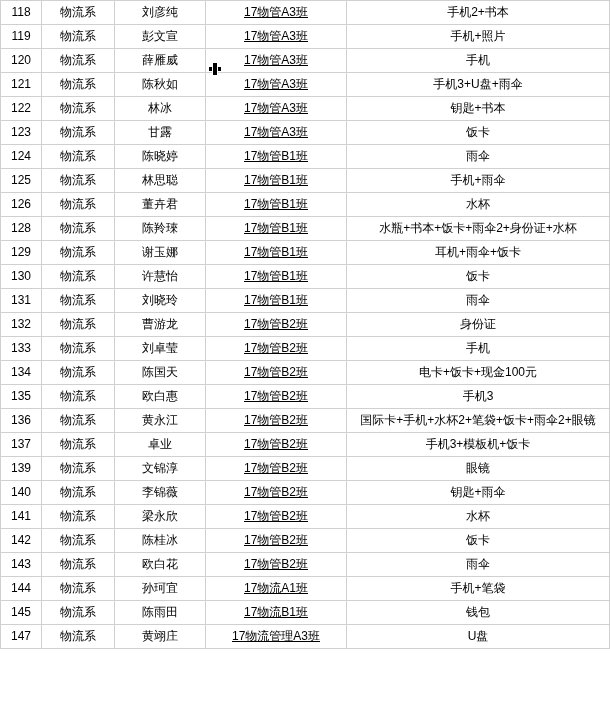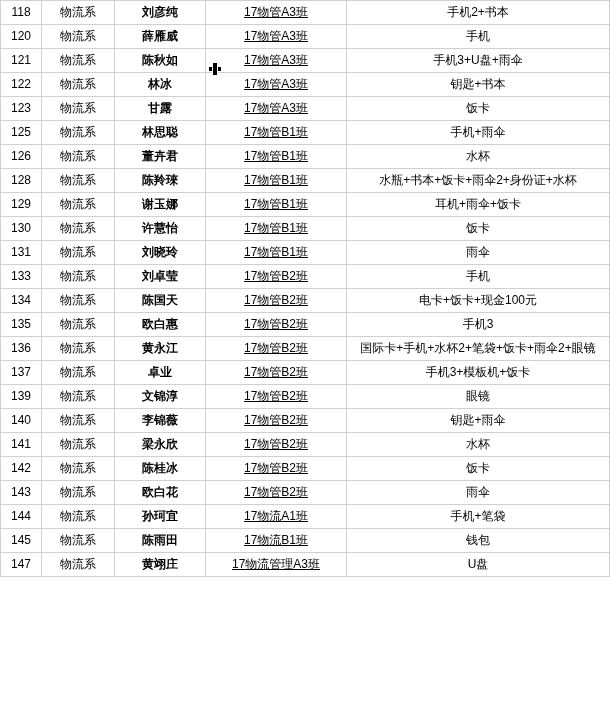--- a/index.html
+++ b/index.html
@@ -24,21 +24,21 @@
     color: #000000;
     height: 23px;
     line-height: 23px;
     padding: 0;
     overflow: hidden;
     white-space: nowrap;
     text-align: center;
   }
   td.c-id    { width: 40px; }
   td.c-dept  { width: 72px; }
-  td.c-name  { width: 90px; font-weight: bold; }
+  td.c-name  { width: 90px; }
   td.c-class { width: 140px; text-decoration: underline; }
   td.c-items { width: 262px; }
   .cursor-icon {
     position: absolute;
     left: 208px;
     top: 62px;
     width: 14px;
     height: 14px;
     pointer-events: none;
   }
@@ -63,20 +63,27 @@
   <table class="sheet">
     <tbody>
         <tr>
           <td class="c-id">118</td>
           <td class="c-dept">物流系</td>
           <td class="c-name">刘彦纯</td>
           <td class="c-class">17物管A3班</td>
           <td class="c-items">手机2+书本</td>
         </tr>
         <tr>
+          <td class="c-id">119</td>
+          <td class="c-dept">物流系</td>
+          <td class="c-name">彭文宣</td>
+          <td class="c-class">17物管A3班</td>
+          <td class="c-items">手机+照片</td>
+        </tr>
+        <tr>
           <td class="c-id">120</td>
           <td class="c-dept">物流系</td>
           <td class="c-name">薛雁威</td>
           <td class="c-class">17物管A3班</td>
           <td class="c-items">手机</td>
         </tr>
         <tr>
           <td class="c-id">121</td>
           <td class="c-dept">物流系</td>
           <td class="c-name">陈秋如</td>
@@ -91,20 +98,27 @@
           <td class="c-items">钥匙+书本</td>
         </tr>
         <tr>
           <td class="c-id">123</td>
           <td class="c-dept">物流系</td>
           <td class="c-name">甘露</td>
           <td class="c-class">17物管A3班</td>
           <td class="c-items">饭卡</td>
         </tr>
         <tr>
+          <td class="c-id">124</td>
+          <td class="c-dept">物流系</td>
+          <td class="c-name">陈晓婷</td>
+          <td class="c-class">17物管B1班</td>
+          <td class="c-items">雨伞</td>
+        </tr>
+        <tr>
           <td class="c-id">125</td>
           <td class="c-dept">物流系</td>
           <td class="c-name">林思聪</td>
           <td class="c-class">17物管B1班</td>
           <td class="c-items">手机+雨伞</td>
         </tr>
         <tr>
           <td class="c-id">126</td>
           <td class="c-dept">物流系</td>
           <td class="c-name">董卉君</td>
@@ -131,20 +145,27 @@
           <td class="c-name">许慧怡</td>
           <td class="c-class">17物管B1班</td>
           <td class="c-items">饭卡</td>
         </tr>
         <tr>
           <td class="c-id">131</td>
           <td class="c-dept">物流系</td>
           <td class="c-name">刘晓玲</td>
           <td class="c-class">17物管B1班</td>
           <td class="c-items">雨伞</td>
+        </tr>
+        <tr>
+          <td class="c-id">132</td>
+          <td class="c-dept">物流系</td>
+          <td class="c-name">曹游龙</td>
+          <td class="c-class">17物管B2班</td>
+          <td class="c-items">身份证</td>
         </tr>
         <tr>
           <td class="c-id">133</td>
           <td class="c-dept">物流系</td>
           <td class="c-name">刘卓莹</td>
           <td class="c-class">17物管B2班</td>
           <td class="c-items">手机</td>
         </tr>
         <tr>
           <td class="c-id">134</td>

